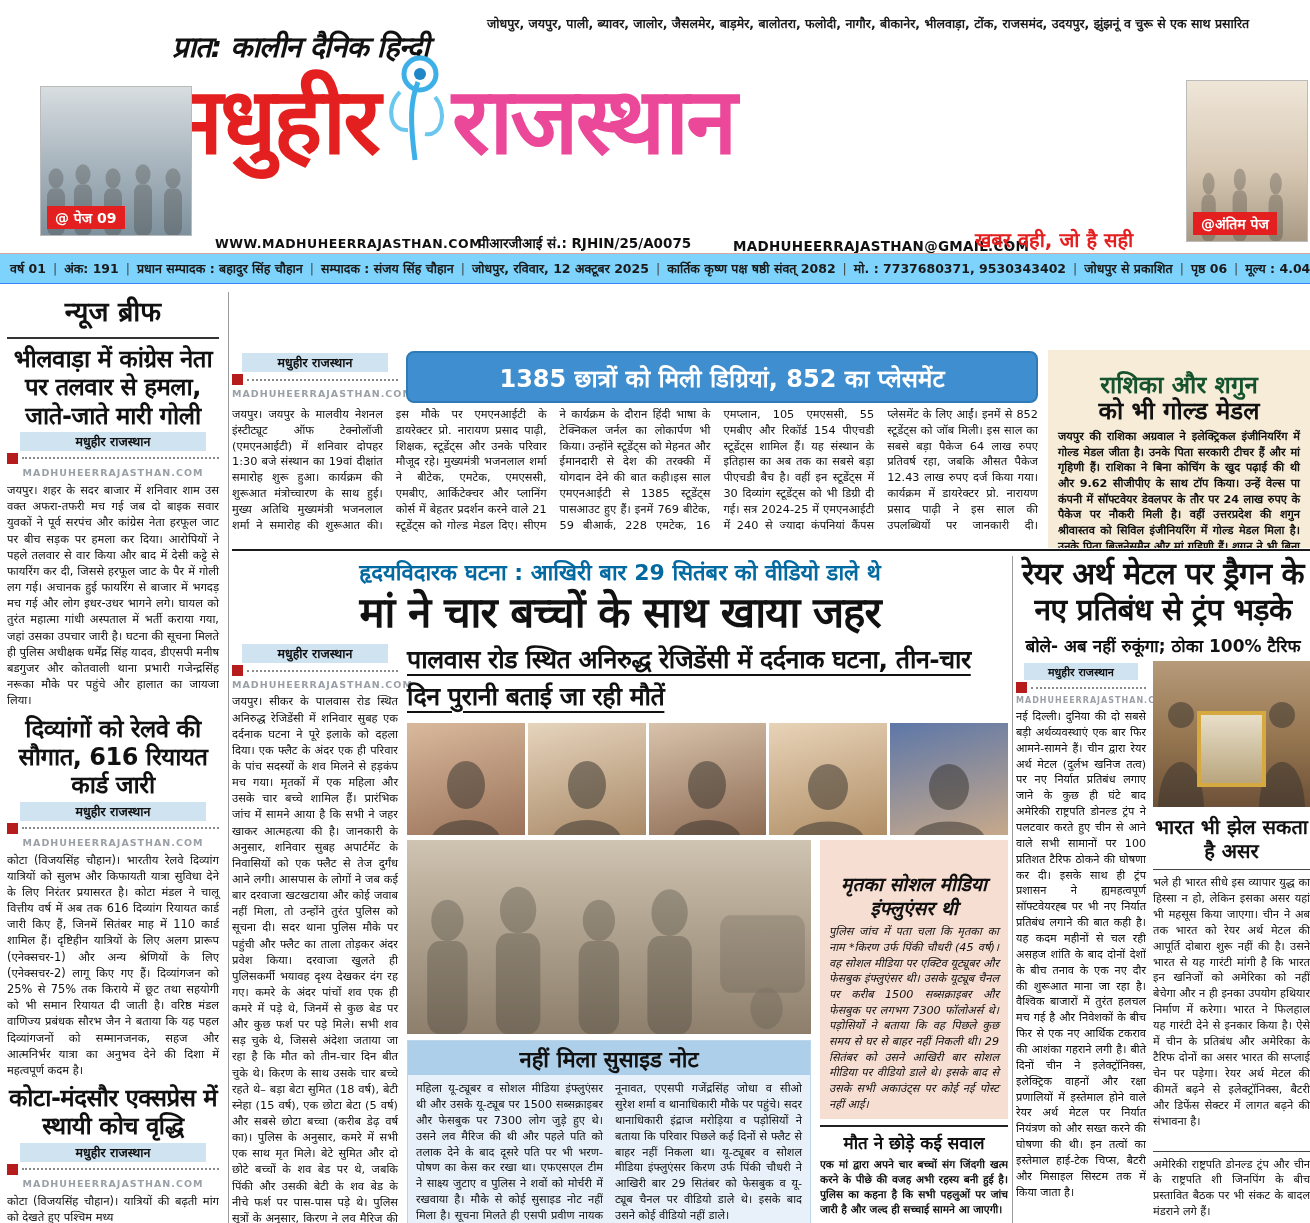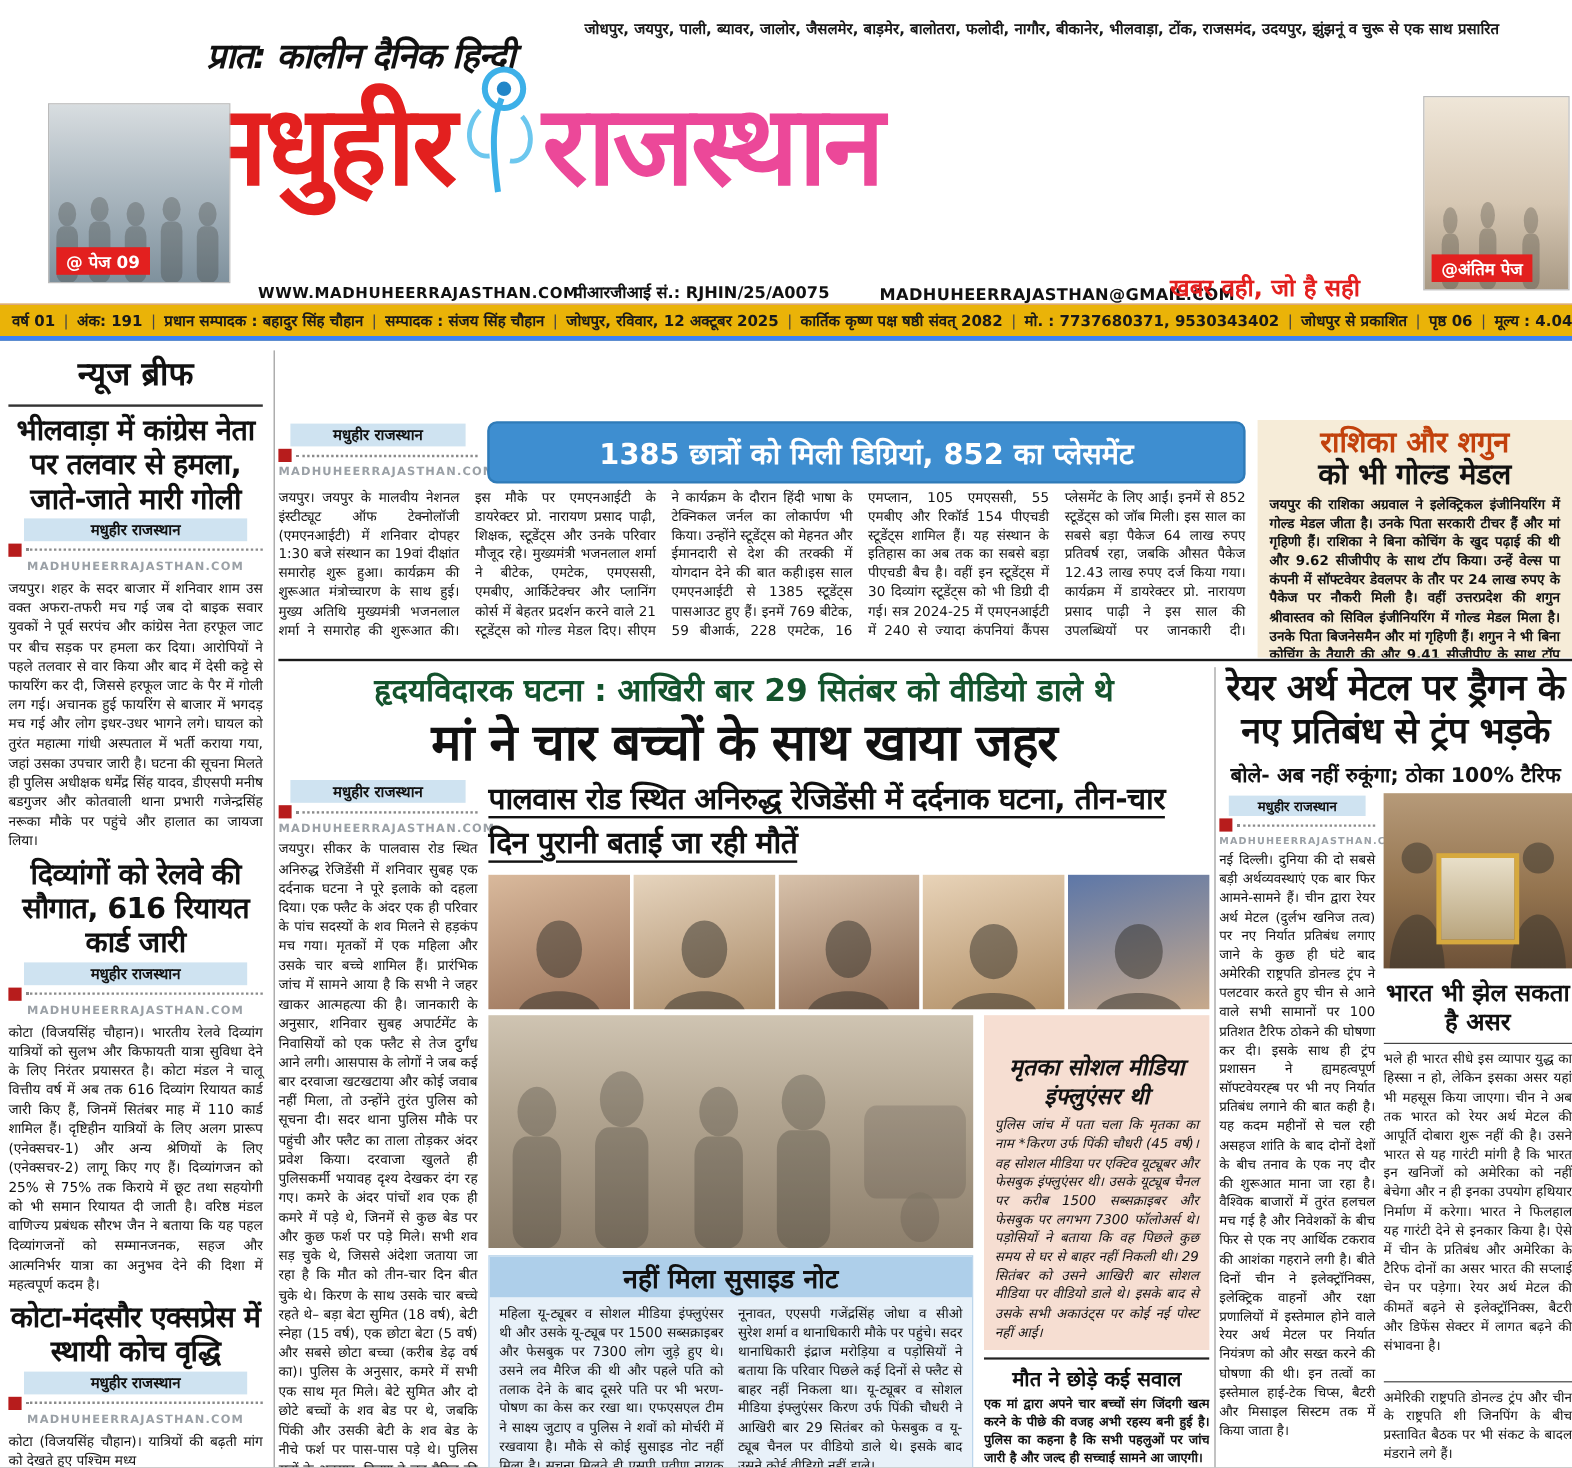--- a/index.html
+++ b/index.html
@@ -19,21 +19,21 @@
   .mast-photo.right { left:1186px; top:80px; width:122px; height:162px; background:linear-gradient(180deg,#efe6d8 0%,#d7c8b4 55%,#a99a85 100%); }
   .photo-tag { position:absolute; bottom:6px; left:6px; background:#e3201f; color:#fff; font-size:14px; font-weight:800; padding:2px 8px; }
   .mast-bottom { position:absolute; left:0; top:232px; width:1310px; font-weight:700; }
   .website { position:absolute; left:215px; top:4px; font-size:12.5px; letter-spacing:.5px; }
   .prgi { position:absolute; left:478px; top:2px; font-size:13.5px; }
   .email { position:absolute; left:733px; top:6px; font-size:13.5px; letter-spacing:.3px; }
   .slogan { position:absolute; left:975px; top:-6px; font-size:20px; font-weight:800; color:#e3201f; }
   .mini-sil { position:absolute; bottom:0; width:100%; height:55%; opacity:.55; }
 
   
-  .infobar { position:absolute; left:0; top:253px; width:1310px; height:31px; background:#eab308; border-top:1px solid #d8a79a; border-bottom:4px solid #3b82f6; display:flex; align-items:center; padding:0 10px; font-size:12.5px; font-weight:700; color:#1a1a1a; white-space:nowrap; }
+  .infobar { position:absolute; left:0; top:253px; width:1310px; height:31px; background:#7dd3fc; border-top:1px solid #d8a79a; border-bottom:1px solid #3b82f6; display:flex; align-items:center; padding:0 10px; font-size:12.5px; font-weight:700; color:#1a1a1a; white-space:nowrap; }
   .infobar .sep { margin:0 7px; color:#444; font-weight:400; }
 
   
   .vrule-left { position:absolute; left:228px; top:292px; width:1px; height:931px; background:#9a9a9a; }
   .vrule-right { position:absolute; left:1012px; top:556px; width:1px; height:667px; background:#9a9a9a; }
   .hrule-main { position:absolute; left:232px; top:549px; width:1078px; height:2px; background:#1a1a1a; }
 
   
   .byline { width:100%; margin:2px 0 4px; }
   .byline .bar { background:#cfe3f1; width:88%; margin:0 auto; text-align:center; font-size:12.5px; font-weight:800; padding:1px 0; }
@@ -49,27 +49,27 @@
   .brief .body { font-size:11.4px; line-height:1.42; text-align:justify; margin-top:2px; }
 
   
   .topstory { position:absolute; left:232px; top:291px; width:1078px; height:258px; }
   .ts-head { font-size:40px; font-weight:800; letter-spacing:-1px; white-space:nowrap; overflow:hidden; line-height:1.15; }
   .ts-row { position:absolute; left:0; top:60px; width:806px; display:flex; gap:8px; align-items:stretch; }
   .ts-byline { width:166px; flex:0 0 auto; }
   .bluebox { flex:1; background:#3e8ed0; border-radius:8px; border:2px solid #2f7bb8; color:#fff; display:flex; align-items:center; justify-content:center; font-size:24px; font-weight:800; white-space:nowrap; overflow:hidden; padding:4px 10px; }
   .ts-body { position:absolute; left:0; top:116px; width:806px; height:140px; overflow:hidden; column-count:5; column-gap:13px; font-size:11.3px; line-height:1.4; text-align:justify; }
   .goldbox { position:absolute; left:816px; top:59px; width:262px; height:198px; background:#f6ecd8; padding:6px 10px; overflow:hidden; }
-  .goldbox .t1 { text-align:center; color:#c2410c; font-size:24px; font-weight:800; line-height:1.1; }
+  .goldbox .t1 { text-align:center; color:#14532d; font-size:24px; font-weight:800; line-height:1.1;margin-top:16px; }
   .goldbox .t2 { text-align:center; color:#111; font-size:24px; font-weight:800; line-height:1.15; margin-bottom:3px; }
   .goldbox .gb-body { font-size:11.2px; font-weight:600; line-height:1.4; text-align:justify; }
 
   
   .midstory { position:absolute; left:232px; top:556px; width:776px; height:667px; overflow:hidden; }
-  .kicker { color:#14532d; font-size:26px; font-weight:800; text-align:center; white-space:nowrap; overflow:hidden; }
+  .kicker { color:#0369a1; font-size:22px; font-weight:800; text-align:center; white-space:nowrap; overflow:hidden; }
   .ms-head { font-size:42px; font-weight:800; letter-spacing:-1px; text-align:center; white-space:nowrap; overflow:hidden; line-height:1.2; margin:2px 0 4px; }
   .ms-cols { display:flex; gap:9px; }
   .ms-left { width:166px; flex:0 0 auto; }
   .ms-left .body { font-size:11.3px; line-height:1.43; text-align:justify; }
   .ms-right { flex:1; min-width:0; }
   .ms-sub { font-size:25px; font-weight:800; line-height:1.45; text-decoration:underline; text-underline-offset:6px; text-decoration-thickness:2px; margin-bottom:8px; letter-spacing:-.5px; }
   .faces { display:flex; gap:3px; height:112px; margin-bottom:5px; }
   .face { flex:1; position:relative; overflow:hidden; }
   .face svg { position:absolute; bottom:-6px; left:50%; transform:translateX(-50%); }
   .ms-lower { display:flex; gap:9px; margin-top:2px; }

